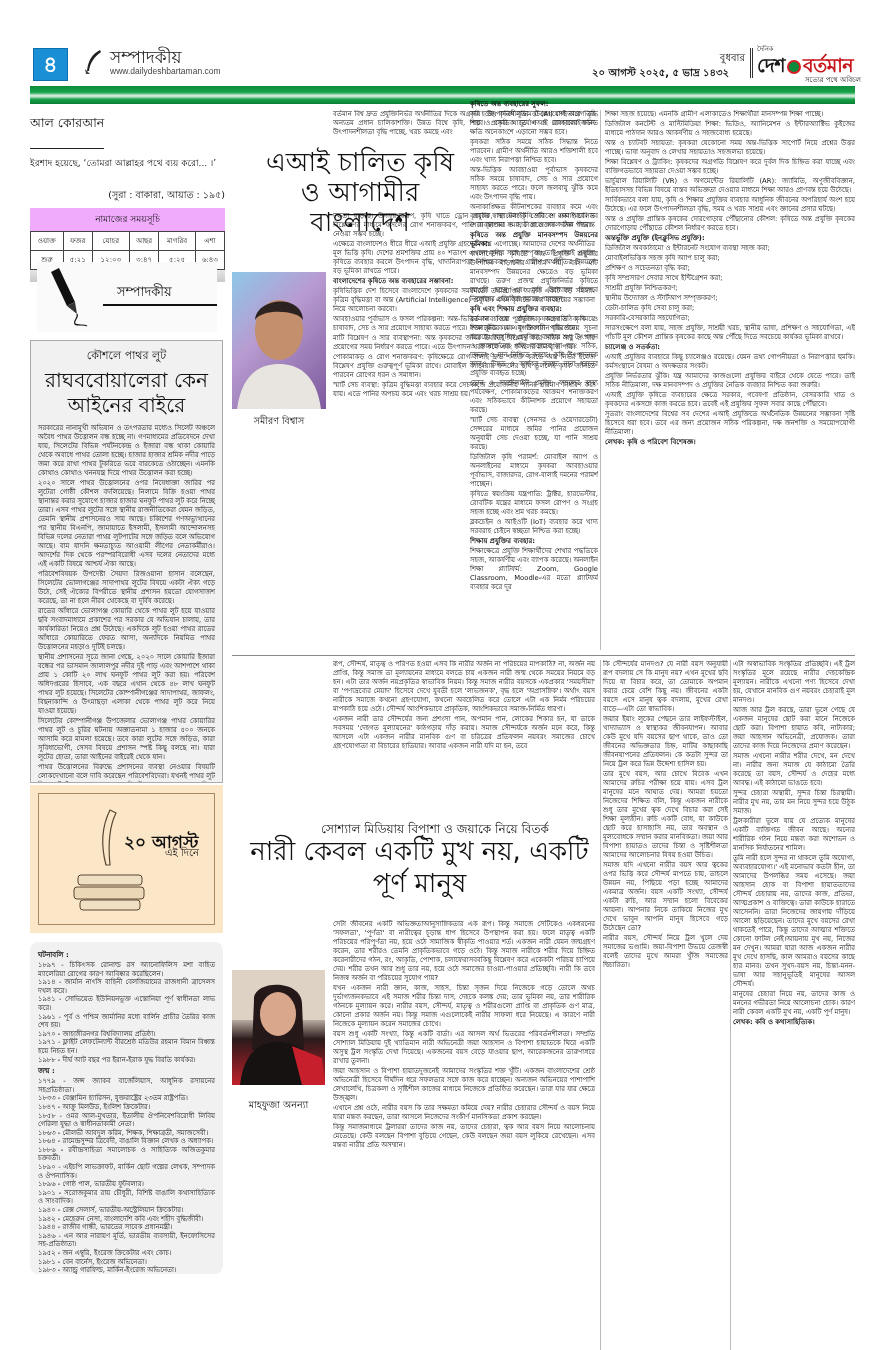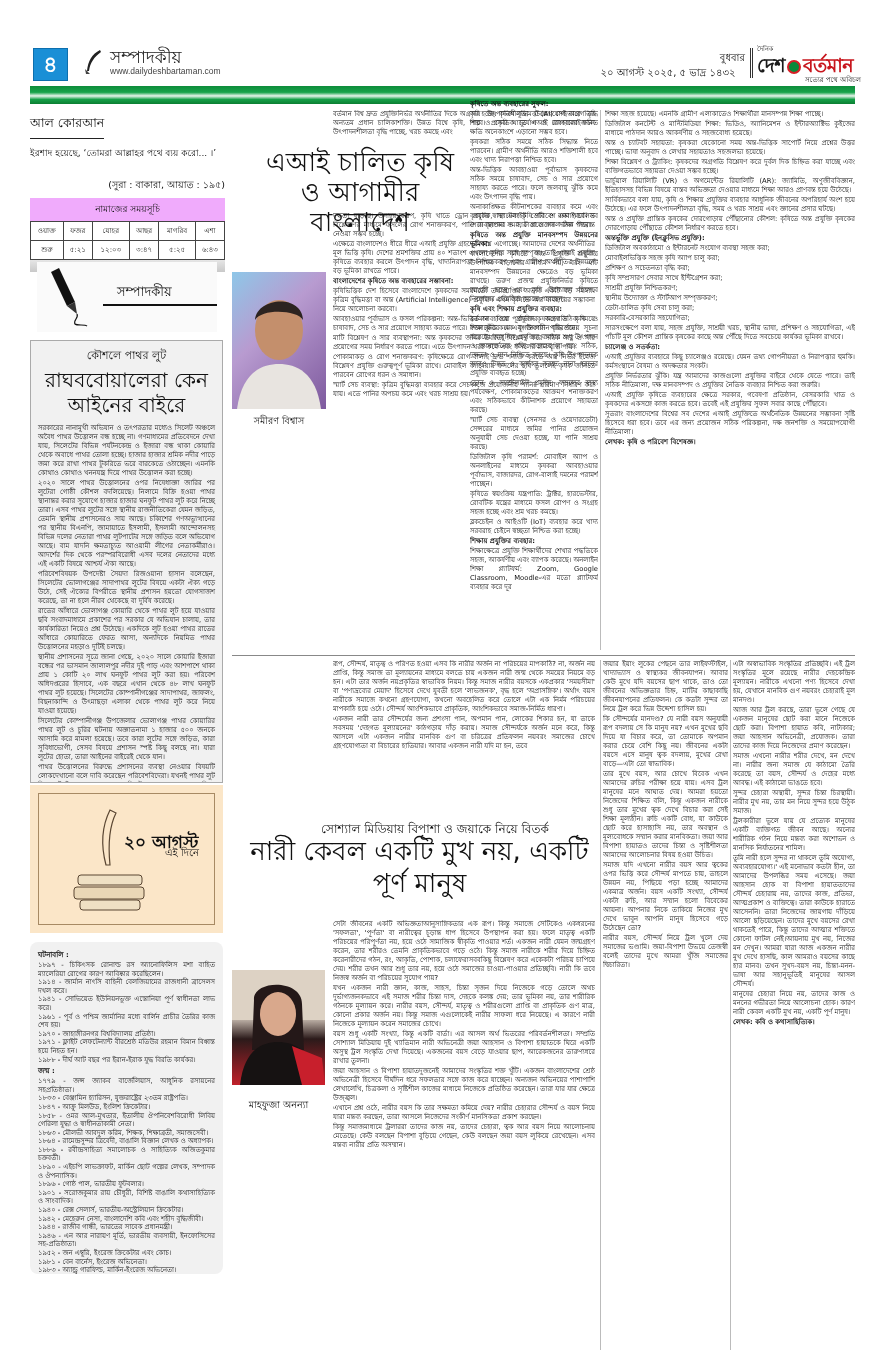--- a/index.html
+++ b/index.html
@@ -10,33 +10,33 @@
 
   
   .page-num { position: absolute; left: 33px; top: 48px; width: 35px; height: 33px; background: #1a8fd6; border: 1px solid #0d6fae; color: #fff; font-weight: bold; font-size: 22px; text-align: center; line-height: 32px; font-family: "Liberation Sans", sans-serif; }
   .section-mark { position: absolute; left: 82px; top: 48px; display: flex; align-items: center; gap: 6px; }
   .section-mark .quill { width: 22px; height: 26px; }
   .section-mark .sec-title { font-size: 17px; line-height: 18px; color: #222; }
   .section-mark .site { font-size: 8.5px; color: #444; font-family: "Liberation Sans", sans-serif; }
   .section-mark .texts { display: flex; flex-direction: column; }
 
   .day { position: absolute; left: 645px; top: 50px; font-size: 10px; text-align: right; width: 100px; }
-  .dateline { position: absolute; left: 573px; top: 65px; font-size: 10px; width: 190px; text-align: center; }
+  .dateline { position: absolute; left: 539px; top: 65px; font-size: 10px; width: 190px; text-align: right; font-weight: bold; }
   .vsep { position: absolute; left: 750px; top: 48px; width: 3px; height: 30px; border-left: 1px solid #333; border-right: 1px solid #333; }
   .mh-small { position: absolute; left: 757px; top: 44px; font-size: 6.5px; }
   .mh-main { position: absolute; left: 757px; top: 51px; font-size: 19px; font-weight: bold; color: #1a1a1a; letter-spacing: -0.5px; display: flex; align-items: center; }
   .mh-main .logo-circle { display: inline-block; width: 14px; height: 14px; border-radius: 50%; background: #0a8a3a; border: 2px solid #d61f26; margin: 0 2px; }
   .mh-main .logo-red { color: #c8161d; }
   .mh-tag { position: absolute; left: 805px; top: 74px; font-size: 7px; }
 
   .green-bar { position: absolute; left: 30px; top: 86px; width: 825px; height: 18px; background: linear-gradient(180deg, #0e8c3a 0%, #17a34a 35%, #e8f5ec 55%, #15a048 75%, #0b7e32 100%); }
 
   
   .col-left { position: absolute; left: 30px; top: 110px; width: 195px; }
-  .quran-label { font-size: 12.5px; border-bottom: 1px solid #222; display: inline-block; padding-bottom: 4px; margin-top: 4px; }
+  .quran-label { font-size: 12.5px; border-bottom: 1px solid #222; display: inline-block; padding-bottom: 14px; margin-top: 4px; }
   .quran-text { font-size: 9px; line-height: 13px; margin-top: 8px; }
   .quran-ref { font-size: 9.5px; text-align: right; margin-top: 18px; }
   .prayer { margin-top: 5px; background: #f0abfc; }
   .prayer .ptitle { text-align: center; font-size: 9px; padding: 4px 0; }
   .prayer table { width: 100%; border-collapse: collapse; background: #fff; font-size: 7px; }
   .prayer td { border: 1px solid #444; text-align: center; padding: 3px 0; }
   .prayer .pfoot { height: 12px; background: linear-gradient(#e6e6e6, #c9c9c9); }
 
   .ed-banner { position: absolute; left: 37px; top: 262px; width: 180px; height: 70px; background: #fafafa; }
   .ed-banner .pen { position: absolute; left: 8px; top: 6px; width: 44px; height: 60px; }
@@ -310,22 +310,22 @@
 
   <div class="body-col" style="left:470px; top:660px; width:128px; height:0;"></div>
 
   <div class="body-col" style="left:470px; top:660px; width:0; height:0;"></div>
 
   <div class="body-col" style="left:470px; top:660px; width:0; height:0;"></div>
 
   <div class="body-col" style="left:470px; top:660px; width:0; height:0;"></div>
 
   <div class="body-col" style="left:603px; top:660px; width:125px; height:690px;">
+    <p>কি সৌন্দর্যের মানদণ্ড? যে নারী বয়স অনুযায়ী রূপ বদলায় সে কি মানুষ নয়? এখন মুখের ছবি দিয়ে যা বিচার করে, তা তোমাকে অপমান করার চেয়ে বেশি কিছু নয়। জীবনের একটা বয়সে এসে মানুষ ত্বক বদলায়, মুখের রেখা বাড়ে—এটা তো স্বাভাবিক।</p>
     <p>জয়ার ইয়াং লুকের পেছনে তার লাইফস্টাইল, খাদ্যাভ্যাস ও স্বাস্থ্যকর জীবনযাপন। আবার কেউ মুখে যদি বয়সের ছাপ থাকে, তাও তো জীবনের অভিজ্ঞতার চিহ্ন, মাটির কাছাকাছি জীবনযাপনের প্রতিফলন। কে কতটা সুন্দর তা নিয়ে ট্রল করে ভিন্ন উদ্দেশ্য হাসিল হয়।</p>
-    <p>কি সৌন্দর্যের মানদণ্ড? যে নারী বয়স অনুযায়ী রূপ বদলায় সে কি মানুষ নয়? এখন মুখের ছবি দিয়ে যা বিচার করে, তা তোমাকে অপমান করার চেয়ে বেশি কিছু নয়। জীবনের একটা বয়সে এসে মানুষ ত্বক বদলায়, মুখের রেখা বাড়ে—এটা তো স্বাভাবিক।</p>
     <p>তার মুখে বয়স, আর চোখে বিবেক এখন আমাদের রুচির পরীক্ষা হয়ে যায়। এসব ট্রল মানুষের মনে আঘাত দেয়। আমরা হয়তো নিজেদের শিক্ষিত বলি, কিন্তু একজন নারীকে শুধু তার মুখের ত্বক দেখে বিচার করা সেই শিক্ষা মূল্যহীন। রুচি একটি বোধ, যা কাউকে ছোট করে হাসাহাসি নয়, তার অবস্থান ও মূল্যবোধকে সম্মান করার মানবিকতা। জয়া আর বিপাশা হায়াতও তাদের চিন্তা ও সৃষ্টিশীলতা আমাদের আলোচনার বিষয় হওয়া উচিত।</p>
     <p>সমাজ যদি এখনো নারীর বয়স আর ত্বকের ওপর ভিত্তি করে সৌন্দর্য মাপতে চায়, তাহলে উন্নয়ন নয়, পিছিয়ে পড়া হচ্ছে আমাদের একমাত্র অর্জন। বয়স একটি সংখ্যা, সৌন্দর্য একটা রুচি, আর সম্মান হলো বিবেকের আয়না। আপনার নিকে তাকিয়ে নিজের মুখ দেখে ভাবুন আপনি মানুষ হিসেবে গড়ে উঠেছেন তো?</p>
     <p>নারীর বয়স, সৌন্দর্য নিয়ে ট্রল খুলে দেয় সমাজের ভণ্ডামি। জয়া-বিপাশা উভয়ে তেজস্বী বলেই তাদের মুখে আমরা খুঁজি সমাজের দ্বিচারিতা।</p>
   </div>
 
   <div class="body-col" style="left:733px; top:660px; width:122px; height:690px;">
     <p>এটা অস্বাভাবিক সংস্কৃতির প্রতিচ্ছবি। এই ট্রল সংস্কৃতির মূলে রয়েছে নারীর দেহকেন্দ্রিক মূল্যায়ন। নারীকে এখনো পণ্য হিসেবে দেখা হয়, যেখানে মানবিক গুণ নয়বরং চেহারাই মূল মানদণ্ড।</p>
     <p>আজ আর ট্রল করছে, তারা ভুলে গেছে যে একজন মানুষের ছোট করা মানে নিজেকে ছোট করা। বিপাশা হায়াত কবি, নাট্যকার; জয়া আহসান অভিনেত্রী, প্রযোজক। তারা তাদের কাজ দিয়ে নিজেদের প্রমাণ করেছেন।</p>
     <p>সমাজ এখনো নারীর শরীর দেখে, মন দেখে না। নারীর জন্য সমাজ যে কাঠামো তৈরি করেছে তা বয়স, সৌন্দর্য ও দেহের মধ্যে আবদ্ধ। এই কাঠামো ভাঙতে হবে।</p>
     <p>সুন্দর চেহারা অস্থায়ী, সুন্দর চিন্তা চিরস্থায়ী। নারীর মুখ নয়, তার মন নিয়ে সুন্দর হয়ে উঠুক সমাজ।</p>

